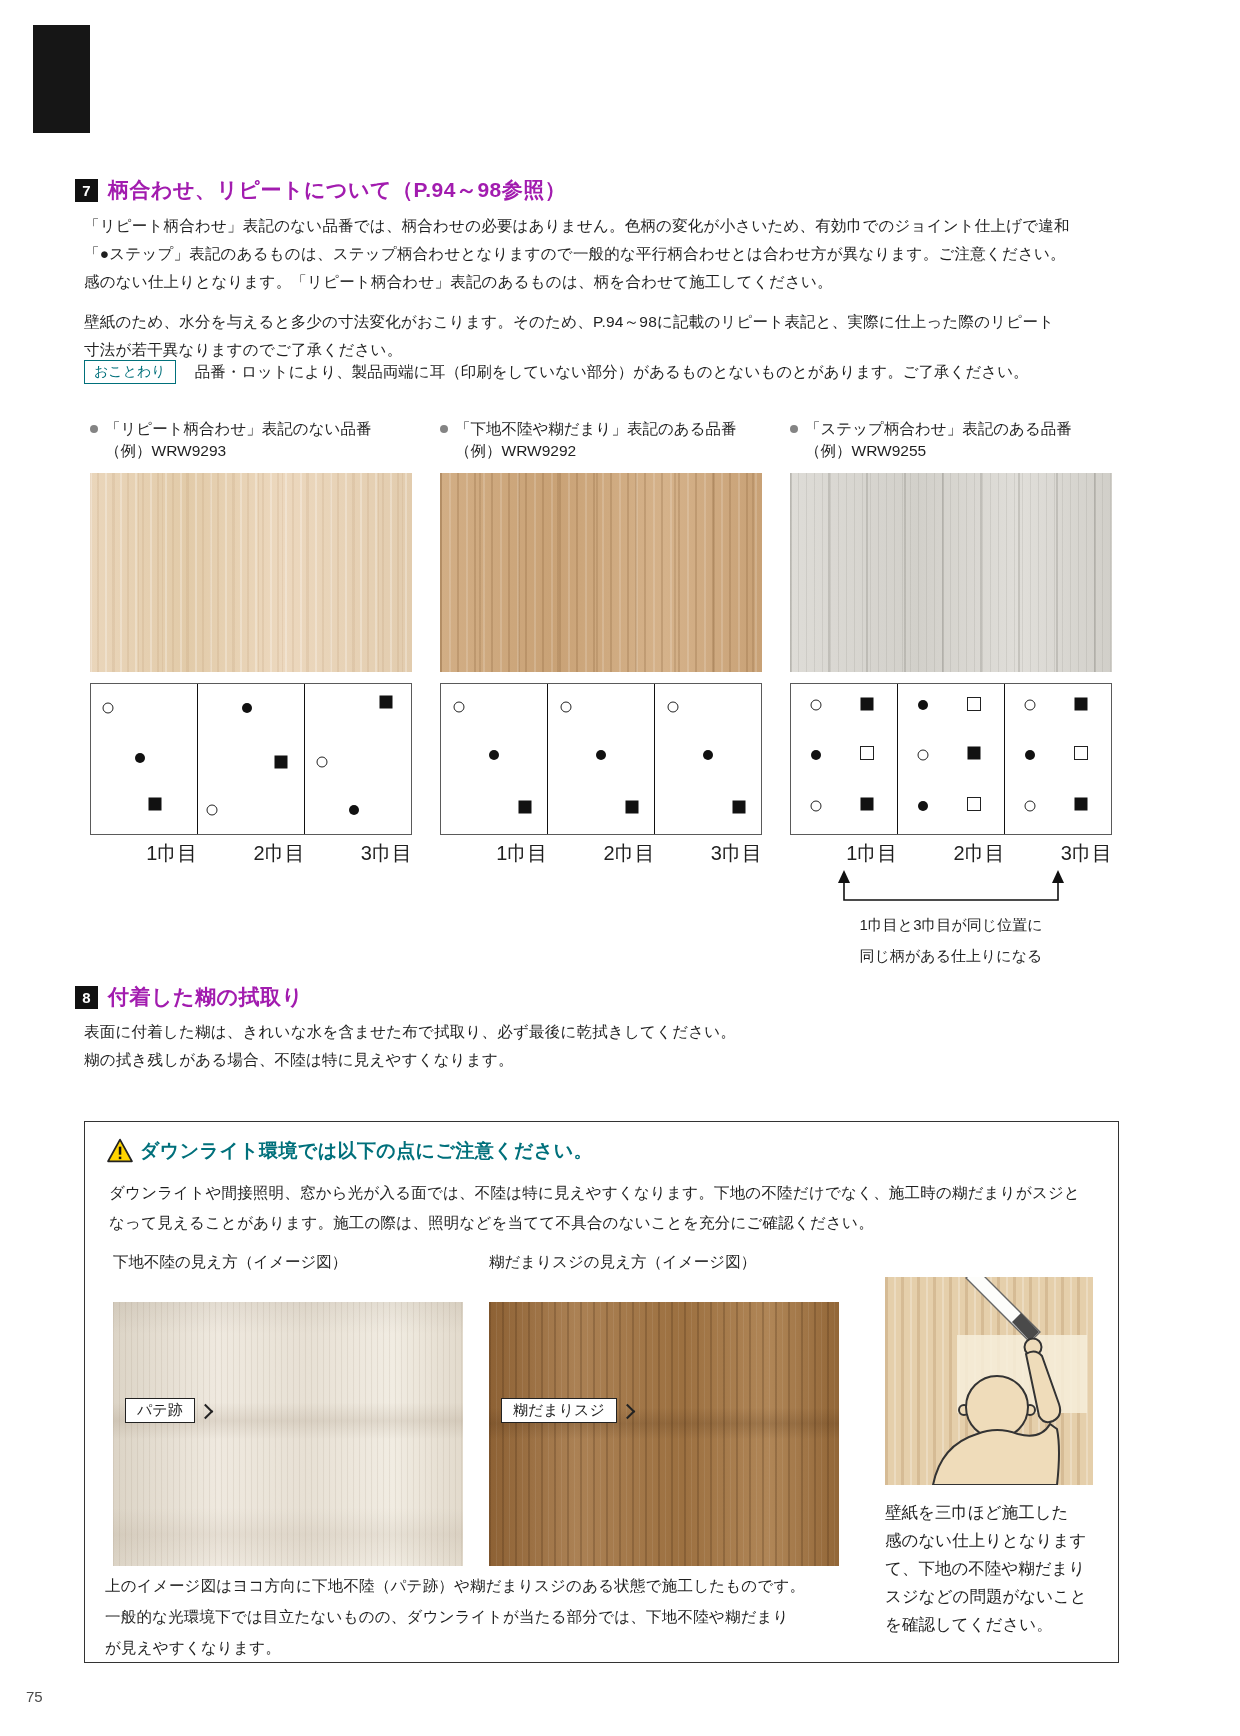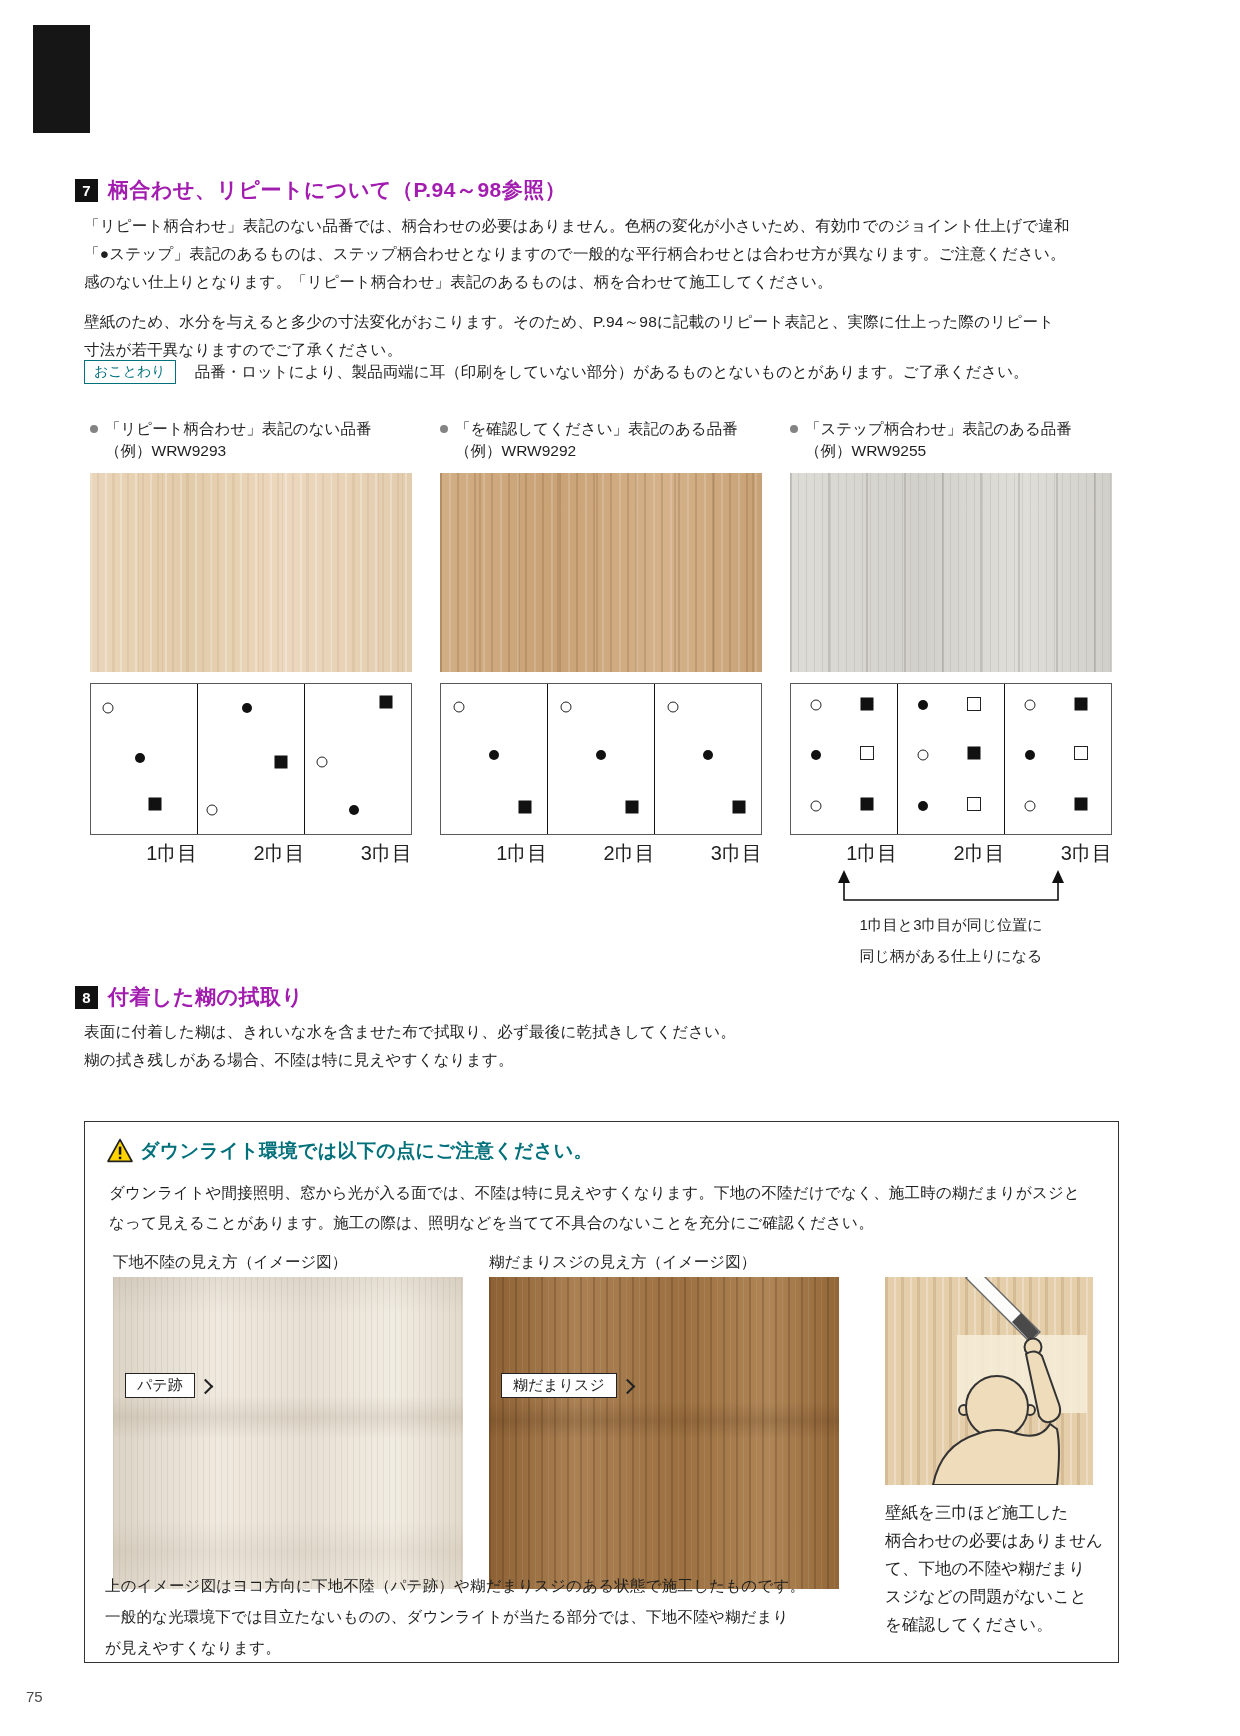--- a/index.html
+++ b/index.html
@@ -58,21 +58,21 @@
   .step-note{margin-top:4px;text-align:center;font-size:15px;line-height:31px;}
 
   
   .caution-box{left:84px;top:1121px;width:1033px;height:540px;border:1px solid #333;background:#fff;}
   .cb-title{position:absolute;left:22px;top:16px;display:flex;align-items:center;gap:7px;}
   .cb-title span{font-size:19px;font-weight:bold;color:#00707b;letter-spacing:0.4px;}
   .cb-para{position:absolute;left:24px;top:56px;}
   .cb-para div{font-size:15.5px;line-height:30px;letter-spacing:0.2px;white-space:nowrap;}
   .cb-cap{position:absolute;top:130px;font-size:15.5px;white-space:nowrap;}
 
-  .cb-img{position:absolute;top:155px;width:350px;height:312px;}
+  .cb-img{position:absolute;top:180px;width:350px;height:264px;}
   .img-putty{left:28px;background-color:#ece6db;background-image:
     linear-gradient(180deg,rgba(120,105,88,.10) 0,rgba(0,0,0,0) 12%,rgba(0,0,0,0) 38%,rgba(142,122,100,.17) 45%,rgba(0,0,0,0) 52%,rgba(0,0,0,0) 78%,rgba(142,122,100,.10) 88%,rgba(0,0,0,0) 100%),
     repeating-linear-gradient(90deg,rgba(150,132,112,.14) 0 1px,transparent 1px 6px),
     linear-gradient(90deg,#dcd4c6,#efe9df 30%,#e7e0d4 55%,#f1ece2 80%,#e2dacc);}
   .img-glue{left:404px;background-color:#a37748;background-image:
     linear-gradient(180deg,rgba(0,0,0,0) 40%,rgba(70,42,18,.18) 46%,rgba(0,0,0,0) 52%),
     repeating-linear-gradient(90deg,rgba(62,36,14,.22) 0 2px,transparent 2px 7px,rgba(255,255,255,.08) 7px 8px,transparent 8px 13px),
     linear-gradient(90deg,#8d6134,#ab8154 25%,#9c7040 55%,#b08657 80%,#926637);}
   .callout{position:absolute;left:12px;top:96px;background:#fff;border:1.5px solid #222;
            padding:2px 11px;font-size:15px;white-space:nowrap;}
@@ -145,21 +145,21 @@
     <div class="width-labels">
       <span>1巾目</span>
       <span>2巾目</span>
       <span>3巾目</span>
     </div>
   </div>
 
   <div class="excol" style="left:440px;">
     <div class="col-head">
       <span class="bullet"></span>
-      <span>「を確認してください」表記のある品番</span>
+      <span>「下地不陸や糊だまり」表記のある品番</span>
     </div>
     <div class="col-example">（例）WRW9292</div>
     <div class="sample s2"></div>
     <div class="diagram">
         <div class="panel">
           <span class="sym sym-o" style="left: 17%; top: 15%;"></span>
           <span class="sym sym-d" style="left: 50%; top: 47%;"></span>
           <span class="sym sym-f" style="left: 79%; top: 82%;"></span>
         </div>
         <div class="panel">
@@ -282,21 +282,21 @@
       </svg>
     </div>
 
     <div class="cb-bl">
       <div>上のイメージ図はヨコ方向に下地不陸（パテ跡）や糊だまりスジのある状態で施工したものです。</div>
       <div>一般的な光環境下では目立たないものの、ダウンライトが当たる部分では、下地不陸や糊だまり</div>
       <div>が見えやすくなります。</div>
     </div>
     <div class="cb-br">
       <div>壁紙を三巾ほど施工した</div>
-      <div>柄合わせの必要はありません</div>
+      <div>感のない仕上りとなります</div>
       <div>て、下地の不陸や糊だまり</div>
       <div>スジなどの問題がないこと</div>
       <div>を確認してください。</div>
     </div>
   </div>
 
   <div class="abs page-num">75</div>
 
 </div>
 

